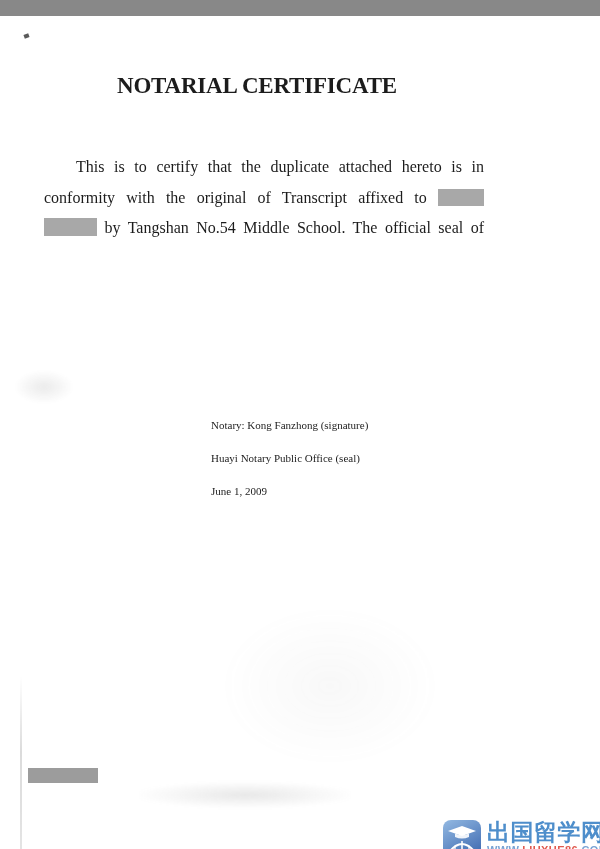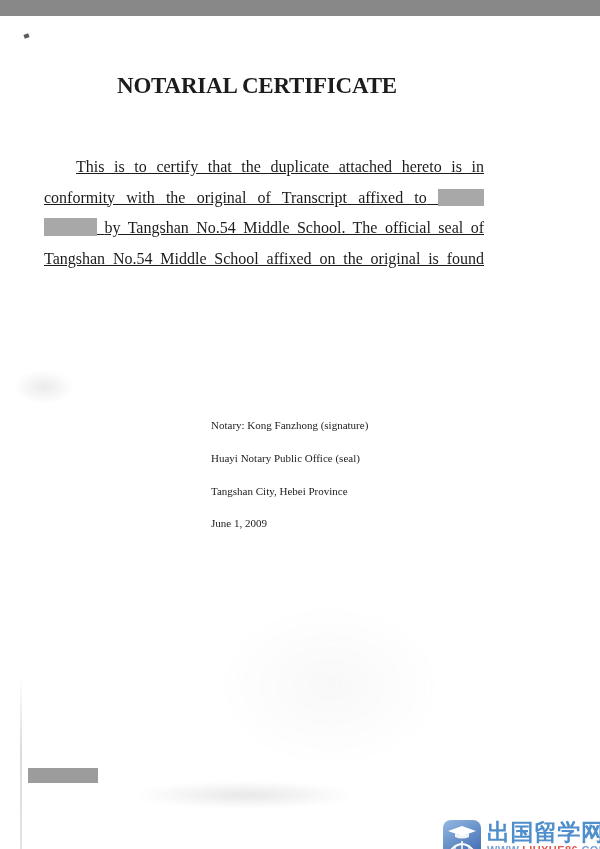--- a/index.html
+++ b/index.html
@@ -57,21 +57,21 @@
     display:inline-block;background:#a8a8a8;vertical-align:text-bottom;
   }
   .redact.ref{width:34px;height:16px;margin-left:1px;}
   .redact.after{width:46px;height:17px;}
   .redact.before{width:53px;height:18px;}
 
   .body-par{
     position:absolute;left:44px;top:136px;width:440px;
     font-size:16px;line-height:30.6px;
   }
-  .bline{text-align:justify;text-align-last:justify;white-space:nowrap;text-decoration:underline;}
+  .bline{text-align:justify;text-align-last:justify;white-space:nowrap;}
   .bline.first{text-indent:32px;}
   .bline.last{text-align-last:left;white-space:normal;}
 
   .notary-block{
     position:absolute;left:211px;top:393px;
     font-size:11px;line-height:32.8px;white-space:nowrap;
   }
 
   
   .watermark{
@@ -105,27 +105,25 @@
   <div class="edge-line"></div>
   <div class="gray-box-bottom"></div>
 
   <div class="doc-title">NOTARIAL CERTIFICATE</div>
 
 
   <div class="body-par">
     <div class="bline first"><span>This is to certify that the duplicate attached hereto is in</span></div>
     <div class="bline"><span>conformity with the original of Transcript affixed to</span> <span class="redact after"></span></div>
     <div class="bline"><span class="redact before"></span> <span>by Tangshan No.54 Middle School. The official seal of</span></div>
-    <div class="bline"><span>Tangshan No.54 Middle School affixed on the original is found</span></div>
   </div>
 
   <div class="notary-block">
     <div>Notary: Kong Fanzhong (signature)</div>
     <div>Huayi Notary Public Office (seal)</div>
-    <div>Tangshan City, Hebei Province</div>
     <div>June 1, 2009</div>
   </div>
 
   <div class="watermark">
     <svg class="wm-icon" width="38" height="38" viewBox="0 0 38 38">
       <defs>
         <linearGradient id="lg" x1="0" y1="0" x2="0.6" y2="1">
           <stop offset="0" stop-color="#93b9e2"></stop>
           <stop offset="1" stop-color="#4671b5"></stop>
         </linearGradient>

